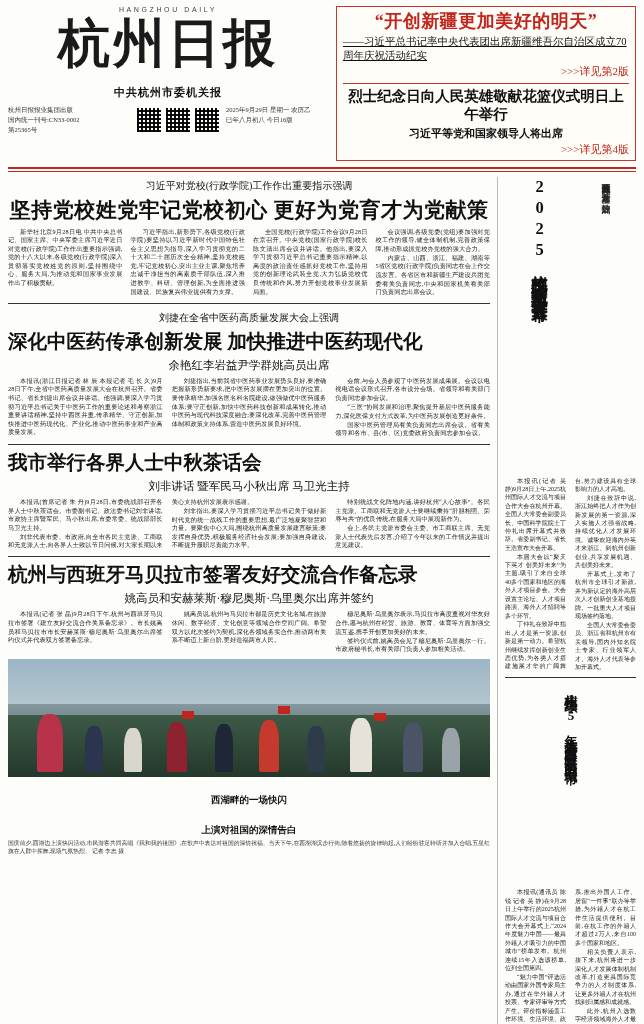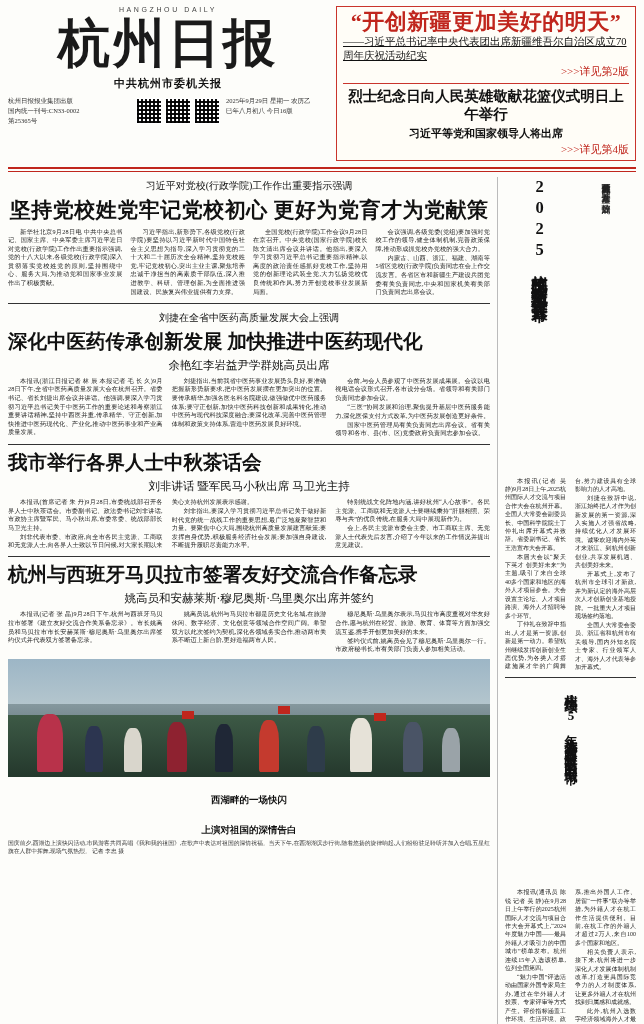--- a/index.html
+++ b/index.html
@@ -21,41 +21,41 @@
     text-align: center; font-size: 7px; letter-spacing: 2.6px; color: #444;
     font-family: "Liberation Sans", sans-serif; margin-bottom: 2px;
   }
   .logo-title {
     font-family: "Liberation Serif", serif; font-weight: bold;
     font-size: 52px; line-height: 58px; color: #1a1a1a; text-align: center;
     letter-spacing: 3px; white-space: nowrap;
   }
   .mast-sub {
     text-align: center; font-size: 11px; font-weight: bold; letter-spacing: 1px;
-    margin-top: 3px; color: #111;
+    margin-top: 12px; color: #111;
   }
   .mast-meta { display: flex; margin-top: 5px; font-size: 6.5px; line-height: 10px; color: #333; }
   .mast-meta .col-a { width: 128px; }
   .mast-meta .col-a .line { display: block; }
   .mast-meta .qr-row { display: flex; gap: 3px; align-items: center; }
   .qr {
     width: 26px; height: 26px;
     background:
       repeating-linear-gradient(0deg,#111 0 2px,#fff 2px 4px),
       repeating-linear-gradient(90deg,#111 0 2px,#fff 2px 4px);
     background-blend-mode: multiply;
     border: 1px solid #fff;
   }
   .mast-meta .col-c { width: 92px; text-align: left; padding-left: 6px; }
 
   
   .mast-right { flex: 1; }
   .hl-box { border: 1px solid #c9342c; padding: 4px 6px 3px 6px; background: #fffdf7; }
   .hl-red {
-    color: #c0261d; font-weight: bold; font-size: 22px; line-height: 21px;
+    color: #c0261d; font-weight: bold; font-size: 18px; line-height: 21px;
     text-align: center; letter-spacing: 0.5px;
   }
   .hl-sub { font-size: 10.5px; line-height: 14px; margin-top: 3px; color: #111; text-decoration: underline; }
   .hl-ref { text-align: right; font-size: 11px; color: #c0261d; margin-top: 1px; }
   .hl-div { border-top: 1px solid #c9342c; margin: 4px 0 3px 0; }
   .hl-black { font-weight: bold; font-size: 14.5px; line-height: 18px; text-align: center; }
   .hl-black2 { font-size: 11px; text-align: center; margin-top: 3px; font-weight: bold; }
 
   .rule-red { border-top: 2px solid #c0261d; margin: 6px 0 0 0; }
   .rule-thin { border-top: 1px solid #c0261d; margin-top: 1.5px; }

